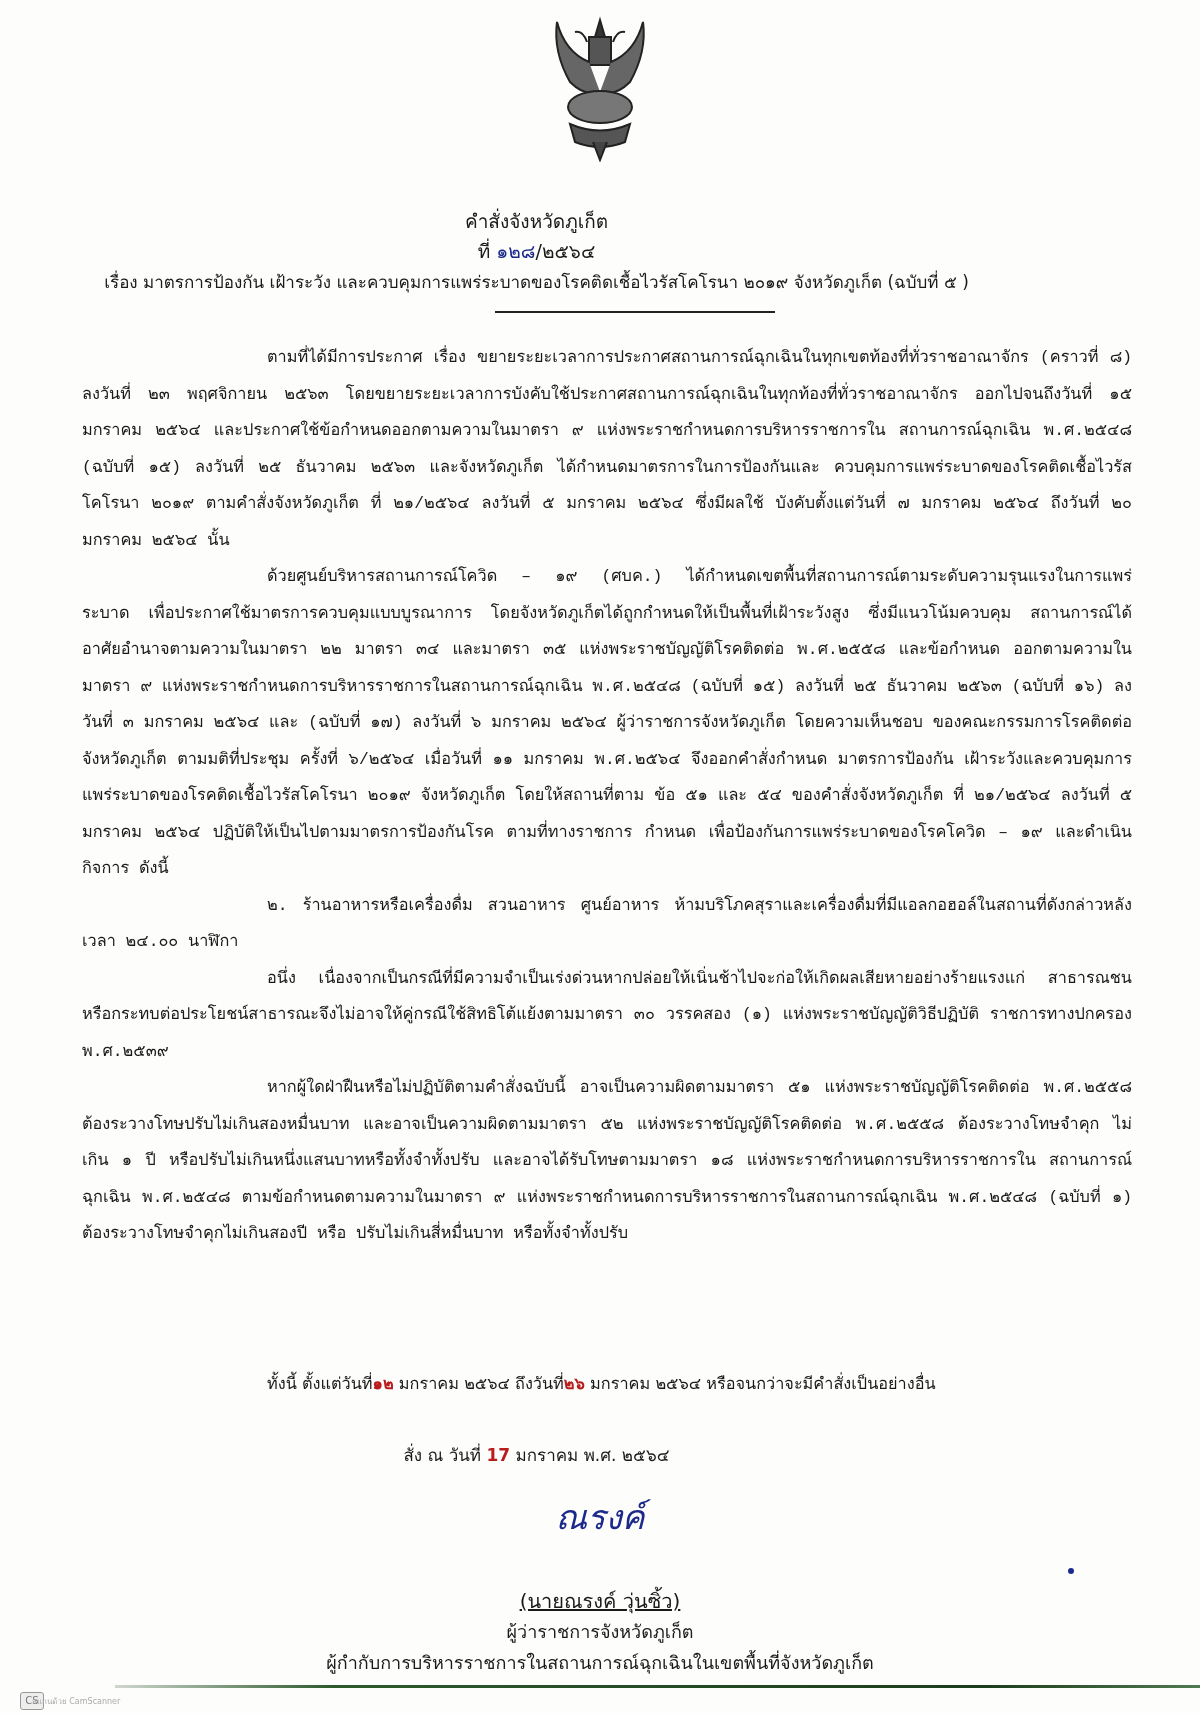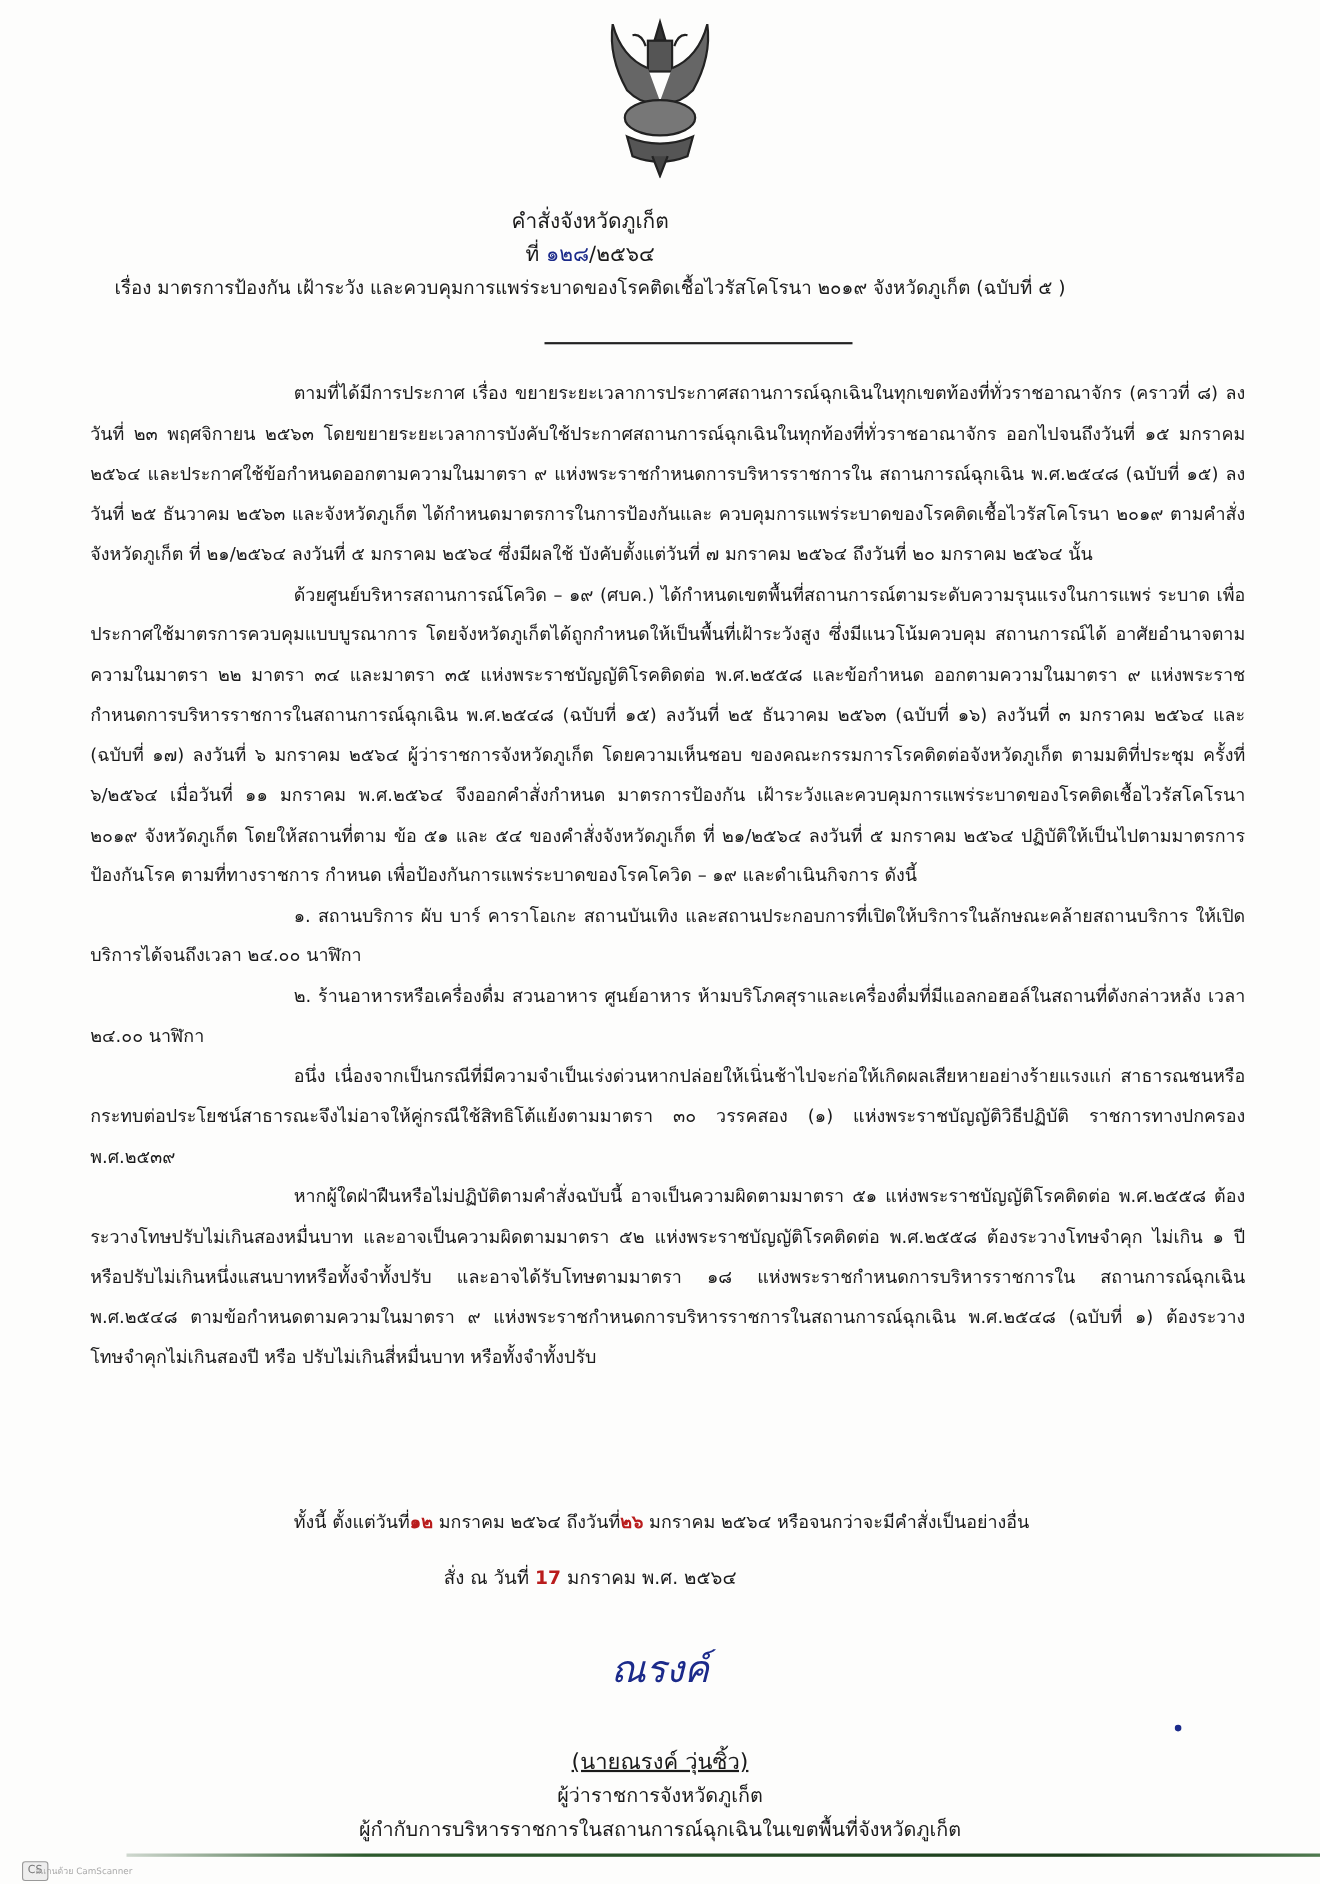--- a/index.html
+++ b/index.html
@@ -1,29 +1,29 @@
 <!DOCTYPE html>
 <html><head>
 <meta charset="utf-8">
 <style>
   html, body { margin:0; padding:0; background:#ffffff; }
   body { width:1200px; height:1713px; position:relative; overflow:hidden;
          font-family:"DejaVu Sans", "Liberation Sans", sans-serif; color:#1a1a1a; }
   .page { position:absolute; left:0; top:0; width:1200px; height:1713px; background:#fdfdfc; }
   .garuda { position:absolute; left:545px; top:12px; width:110px; height:150px; }
-  .center { position:absolute; left:0; width:1073px; text-align:center; }
+  .center { position:absolute; left:0; width:1073px; text-align:center;margin-top:21px; }
   .title { top:185px; font-size:19px; }
   .number { top:215px; font-size:19px; }
   .number .hand { color:#1b2a8a; font-weight:normal; }
   .subject { top:247px; font-size:17px; }
   .rule { position:absolute; left:495px; top:311px; width:280px; height:2px; background:#222; }
   .body { position:absolute; left:82px; width:1050px; font-size:16.3px; line-height:36.5px; text-align:justify; }
   .body p { margin:0; }
   .indent { text-indent:185px; }
-  .p1 { top:340px; }
+  .p1 { top:340px;font-family:Liberation Mono, monospace; }
   .line { position:absolute; font-size:16.3px; white-space:nowrap; }
   .blue { color:#b91c1c; font-weight:bold; }
   .sign { position:absolute; left:0; width:1200px; text-align:center; }
   .signature { top:1490px; font-size:34px; color:#1b2a8a; font-family:"DejaVu Serif", serif; font-style:italic; }
   .name { top:1585px; font-size:20px;text-decoration:underline; }
   .pos1 { top:1617px; font-size:18px; }
   .pos2 { top:1648px; font-size:18px; }
   .green-rule { position:absolute; left:115px; top:1685px; width:1085px; height:3px;
                 background:linear-gradient(90deg,#cfd8cf,#2d5a2d 20%,#1c3d1c 80%,#4f7a4f); }
   .cs-badge { position:absolute; left:20px; top:1692px; width:22px; height:16px; border:1px solid #999;
@@ -54,21 +54,20 @@
   <div class="center number">
     <span>ที่</span>
     <span class="hand">๑๒๘</span><span>/๒๕๖๔</span>
   </div>
   <div class="center subject">เรื่อง  มาตรการป้องกัน เฝ้าระวัง และควบคุมการแพร่ระบาดของโรคติดเชื้อไวรัสโคโรนา ๒๐๑๙ จังหวัดภูเก็ต (ฉบับที่ ๕ )</div>
   <div class="rule"></div>
 
   <div class="body p1">
     <p class="indent">ตามที่ได้มีการประกาศ เรื่อง ขยายระยะเวลาการประกาศสถานการณ์ฉุกเฉินในทุกเขตท้องที่ทั่วราชอาณาจักร (คราวที่ ๘) ลงวันที่ ๒๓ พฤศจิกายน ๒๕๖๓ โดยขยายระยะเวลาการบังคับใช้ประกาศสถานการณ์ฉุกเฉินในทุกท้องที่ทั่วราชอาณาจักร ออกไปจนถึงวันที่ ๑๕ มกราคม ๒๕๖๔ และประกาศใช้ข้อกำหนดออกตามความในมาตรา ๙ แห่งพระราชกำหนดการบริหารราชการใน สถานการณ์ฉุกเฉิน พ.ศ.๒๕๔๘ (ฉบับที่ ๑๕) ลงวันที่ ๒๕ ธันวาคม ๒๕๖๓ และจังหวัดภูเก็ต ได้กำหนดมาตรการในการป้องกันและ ควบคุมการแพร่ระบาดของโรคติดเชื้อไวรัสโคโรนา ๒๐๑๙ ตามคำสั่งจังหวัดภูเก็ต ที่ ๒๑/๒๕๖๔ ลงวันที่ ๕ มกราคม ๒๕๖๔ ซึ่งมีผลใช้ บังคับตั้งแต่วันที่ ๗ มกราคม ๒๕๖๔ ถึงวันที่ ๒๐ มกราคม ๒๕๖๔ นั้น</p>
     <p class="indent">ด้วยศูนย์บริหารสถานการณ์โควิด – ๑๙ (ศบค.) ได้กำหนดเขตพื้นที่สถานการณ์ตามระดับความรุนแรงในการแพร่ ระบาด เพื่อประกาศใช้มาตรการควบคุมแบบบูรณาการ โดยจังหวัดภูเก็ตได้ถูกกำหนดให้เป็นพื้นที่เฝ้าระวังสูง ซึ่งมีแนวโน้มควบคุม สถานการณ์ได้ อาศัยอำนาจตามความในมาตรา ๒๒ มาตรา ๓๔ และมาตรา ๓๕ แห่งพระราชบัญญัติโรคติดต่อ พ.ศ.๒๕๕๘  และข้อกำหนด ออกตามความในมาตรา ๙ แห่งพระราชกำหนดการบริหารราชการในสถานการณ์ฉุกเฉิน พ.ศ.๒๕๔๘ (ฉบับที่ ๑๕) ลงวันที่ ๒๕ ธันวาคม ๒๕๖๓ (ฉบับที่ ๑๖) ลงวันที่ ๓ มกราคม ๒๕๖๔ และ (ฉบับที่ ๑๗) ลงวันที่ ๖ มกราคม ๒๕๖๔ ผู้ว่าราชการจังหวัดภูเก็ต โดยความเห็นชอบ ของคณะกรรมการโรคติดต่อจังหวัดภูเก็ต ตามมติที่ประชุม ครั้งที่ ๖/๒๕๖๔  เมื่อวันที่ ๑๑ มกราคม พ.ศ.๒๕๖๔ จึงออกคำสั่งกำหนด มาตรการป้องกัน เฝ้าระวังและควบคุมการแพร่ระบาดของโรคติดเชื้อไวรัสโคโรนา ๒๐๑๙ จังหวัดภูเก็ต โดยให้สถานที่ตาม ข้อ ๕๑ และ ๕๔ ของคำสั่งจังหวัดภูเก็ต ที่ ๒๑/๒๕๖๔ ลงวันที่ ๕ มกราคม ๒๕๖๔  ปฏิบัติให้เป็นไปตามมาตรการป้องกันโรค ตามที่ทางราชการ กำหนด เพื่อป้องกันการแพร่ระบาดของโรคโควิด – ๑๙  และดำเนินกิจการ ดังนี้</p>
-    <p class="indent">๑. สถานบริการ ผับ บาร์ คาราโอเกะ  สถานบันเทิง และสถานประกอบการที่เปิดให้บริการในลักษณะคล้ายสถานบริการ ให้เปิดบริการได้จนถึงเวลา  ๒๔.๐๐ นาฬิกา</p>
     <p class="indent">๒. ร้านอาหารหรือเครื่องดื่ม สวนอาหาร ศูนย์อาหาร ห้ามบริโภคสุราและเครื่องดื่มที่มีแอลกอฮอล์ในสถานที่ดังกล่าวหลัง เวลา  ๒๔.๐๐ นาฬิกา</p>
     <p class="indent">อนึ่ง เนื่องจากเป็นกรณีที่มีความจำเป็นเร่งด่วนหากปล่อยให้เนิ่นช้าไปจะก่อให้เกิดผลเสียหายอย่างร้ายแรงแก่ สาธารณชนหรือกระทบต่อประโยชน์สาธารณะจึงไม่อาจให้คู่กรณีใช้สิทธิโต้แย้งตามมาตรา ๓๐ วรรคสอง (๑) แห่งพระราชบัญญัติวิธีปฏิบัติ ราชการทางปกครอง พ.ศ.๒๕๓๙</p>
     <p class="indent">หากผู้ใดฝ่าฝืนหรือไม่ปฏิบัติตามคำสั่งฉบับนี้  อาจเป็นความผิดตามมาตรา ๕๑ แห่งพระราชบัญญัติโรคติดต่อ พ.ศ.๒๕๕๘ ต้องระวางโทษปรับไม่เกินสองหมื่นบาท และอาจเป็นความผิดตามมาตรา ๕๒ แห่งพระราชบัญญัติโรคติดต่อ พ.ศ.๒๕๕๘ ต้องระวางโทษจำคุก ไม่เกิน ๑ ปี  หรือปรับไม่เกินหนึ่งแสนบาทหรือทั้งจำทั้งปรับ และอาจได้รับโทษตามมาตรา ๑๘ แห่งพระราชกำหนดการบริหารราชการใน สถานการณ์ฉุกเฉิน พ.ศ.๒๕๔๘ ตามข้อกำหนดตามความในมาตรา ๙ แห่งพระราชกำหนดการบริหารราชการในสถานการณ์ฉุกเฉิน พ.ศ.๒๕๔๘ (ฉบับที่ ๑) ต้องระวางโทษจำคุกไม่เกินสองปี  หรือ ปรับไม่เกินสี่หมื่นบาท หรือทั้งจำทั้งปรับ</p>
   </div>
 
   <div class="line" style="left:267px; top:1370px;">
     <span>ทั้งนี้ ตั้งแต่วันที่</span><span class="blue">๑๒</span>
     <span>มกราคม ๒๕๖๔  ถึงวันที่</span><span class="blue">๒๖</span>
     <span>มกราคม ๒๕๖๔ หรือจนกว่าจะมีคำสั่งเป็นอย่างอื่น</span>
   </div>

